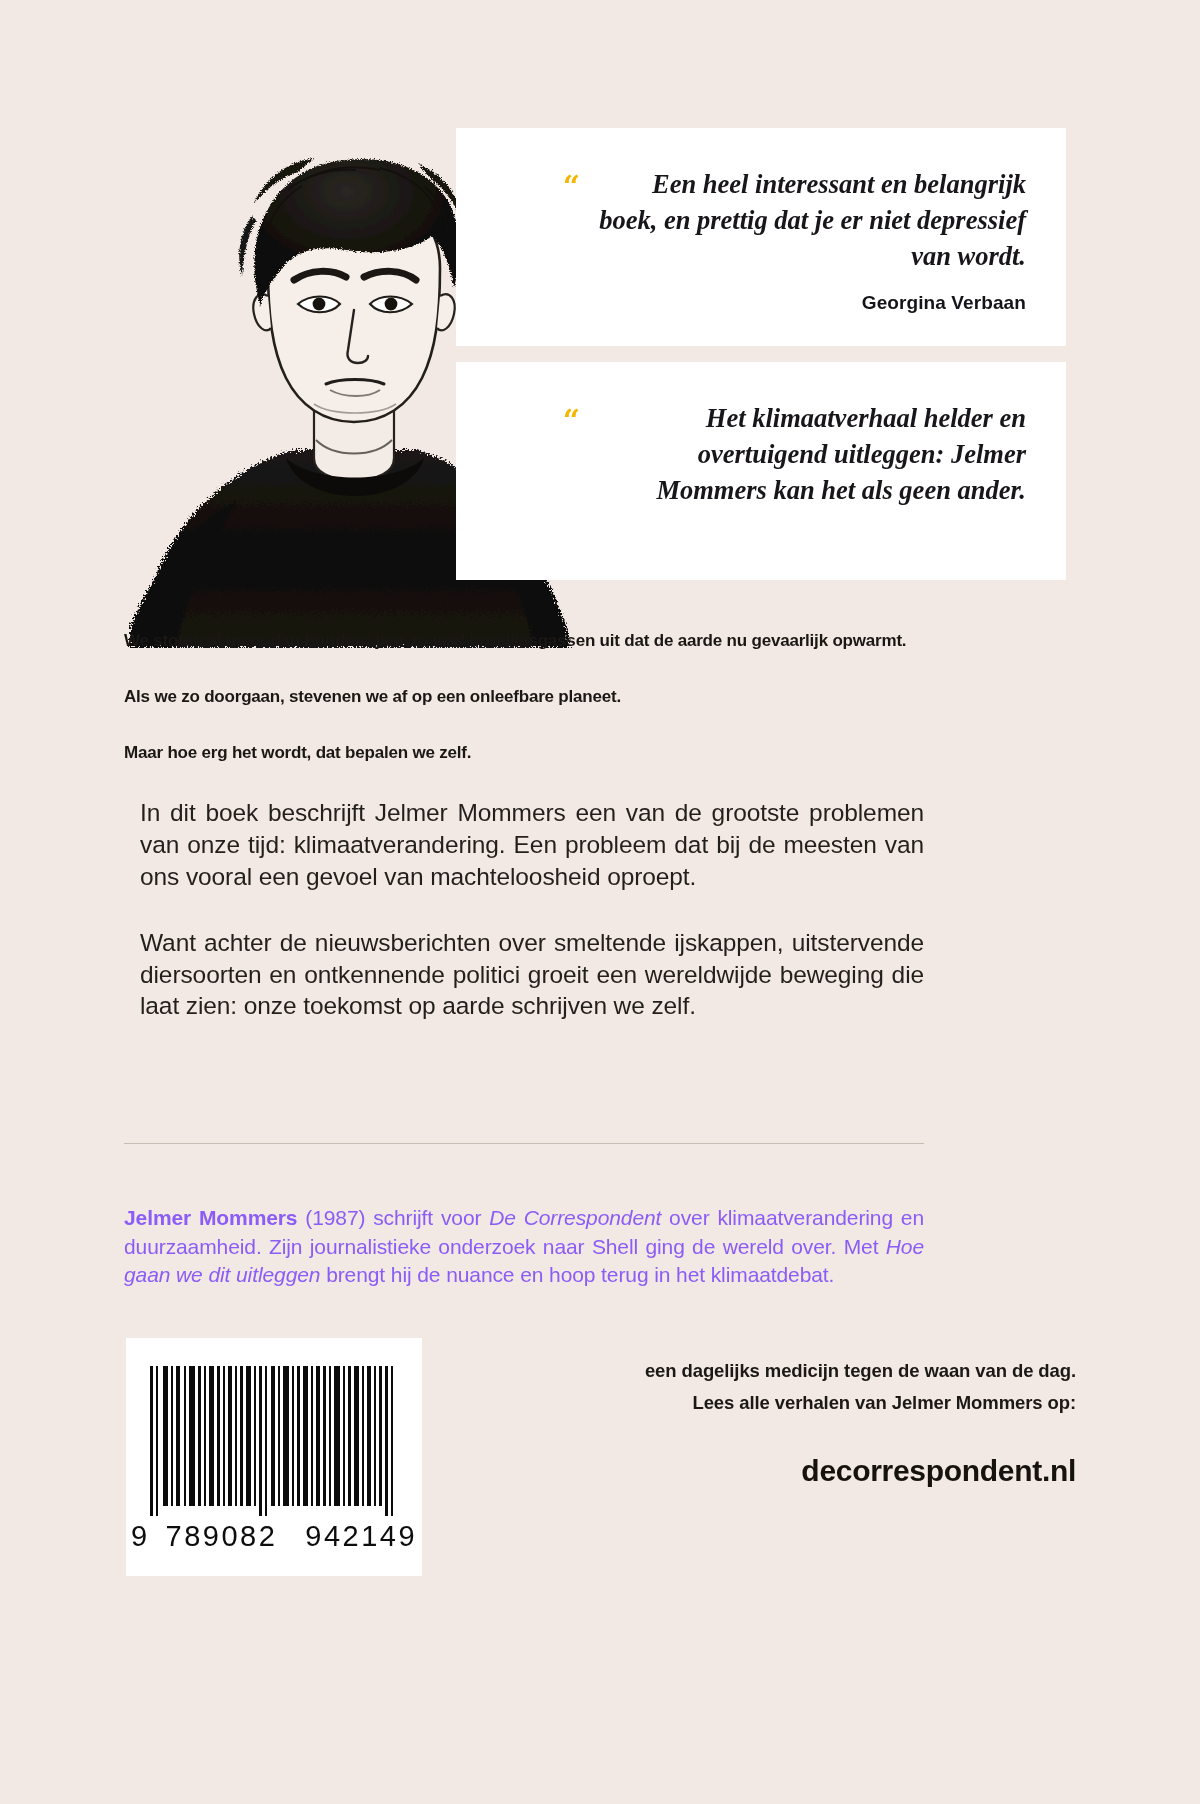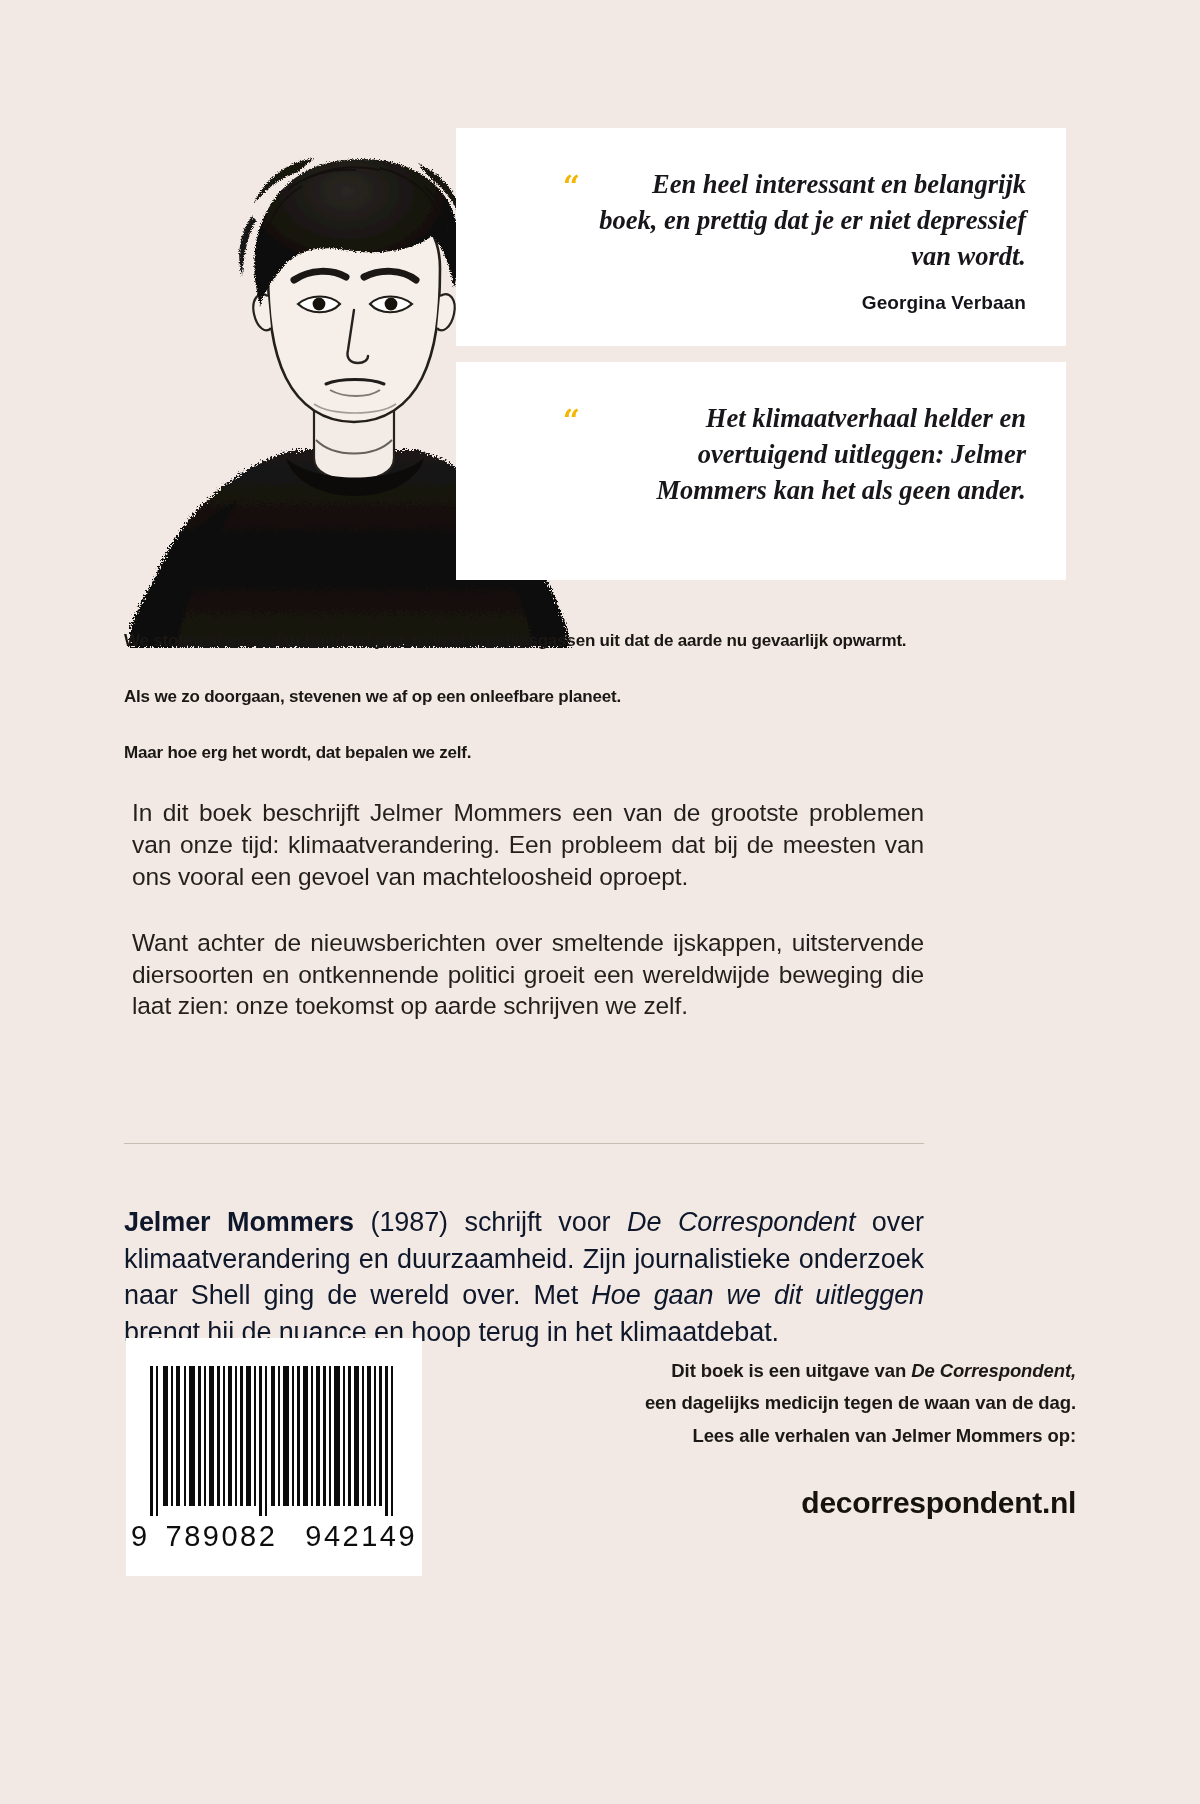--- a/index.html
+++ b/index.html
@@ -112,21 +112,21 @@
     color: #1a1714;
     margin: 0 0 34px 0;
     letter-spacing: -0.2px;
   }
   .para {
     font-family: "Liberation Sans", sans-serif;
     font-weight: 400;
     font-size: 24.5px;
     line-height: 1.30;
     color: #231f1c;
-    margin: 0 0 34px 8px;
+    margin: 0 0 34px 16px;
     text-align: justify;
     letter-spacing: -0.1px;
   }
   .para.last { text-align: justify; margin-bottom: 0; }
   .para.short { text-align: left; }
 
   .divider {
     position: absolute;
     left: 124px;
     top: 1143px;
@@ -135,23 +135,23 @@
     background: #c9bcb3;
   }
 
   
   .bio {
     position: absolute;
     left: 124px;
     top: 1180px;
     width: 800px;
     font-family: "Liberation Sans", sans-serif;
-    font-size: 27px;
+    font-size: 21px;
     line-height: 1.36;
-    color: #0f172a;
+    color: #8b5cf6;
     text-align: justify;
     letter-spacing: -0.1px;
     margin-top: 24px;
   }
   .bio b { font-weight: 700; }
   .bio i { font-style: italic; }
 
   
   .barcode-box {
     position: absolute;
@@ -364,19 +364,18 @@
       </g>
     </svg>
     <div class="barcode-digits">
       <span class="lead">9</span>
       <span class="grp">789082</span>
       <span>942149</span>
     </div>
   </div>
 
   <div class="publisher">
-    <div class="pub-line"><span>Dit boek is een uitgave van </span><i>De Correspondent,</i></div>
     <div class="pub-line">een dagelijks medicijn tegen de waan van de dag.</div>
     <div class="pub-line">Lees alle verhalen van Jelmer Mommers op:</div>
     <div class="pub-url">decorrespondent.nl</div>
   </div>
 
 </div>
 
 </body></html>

